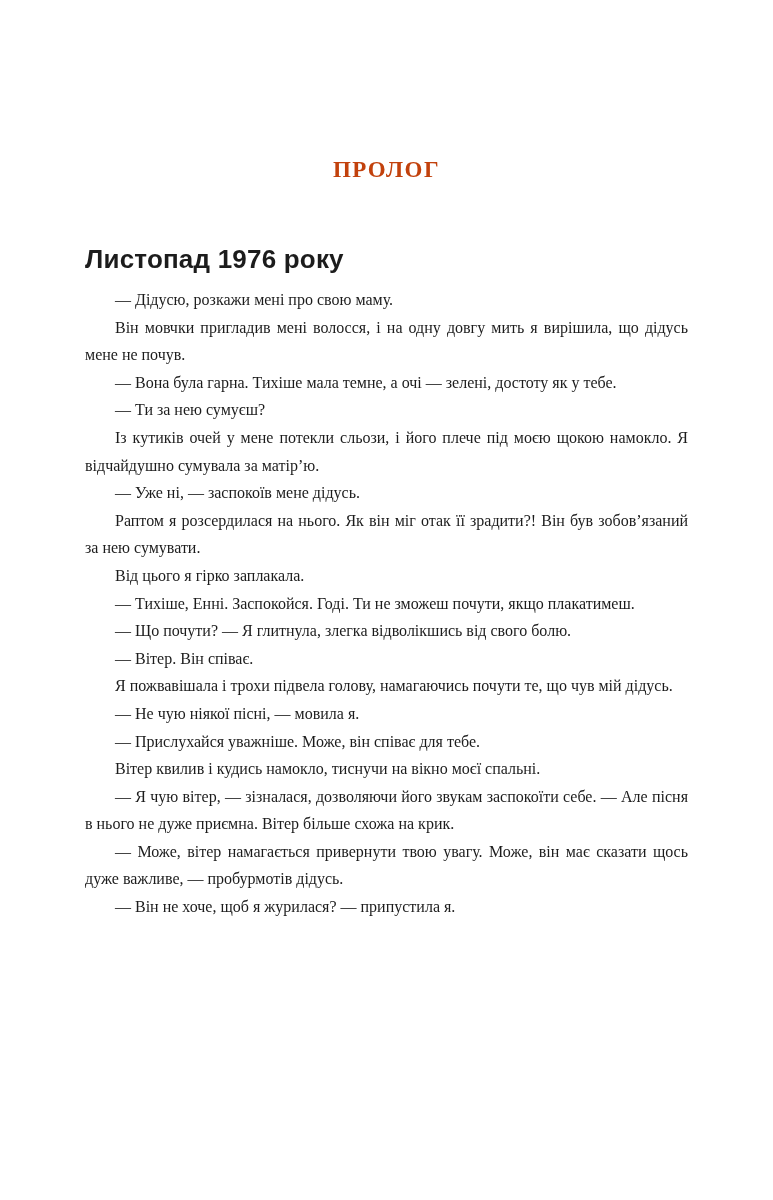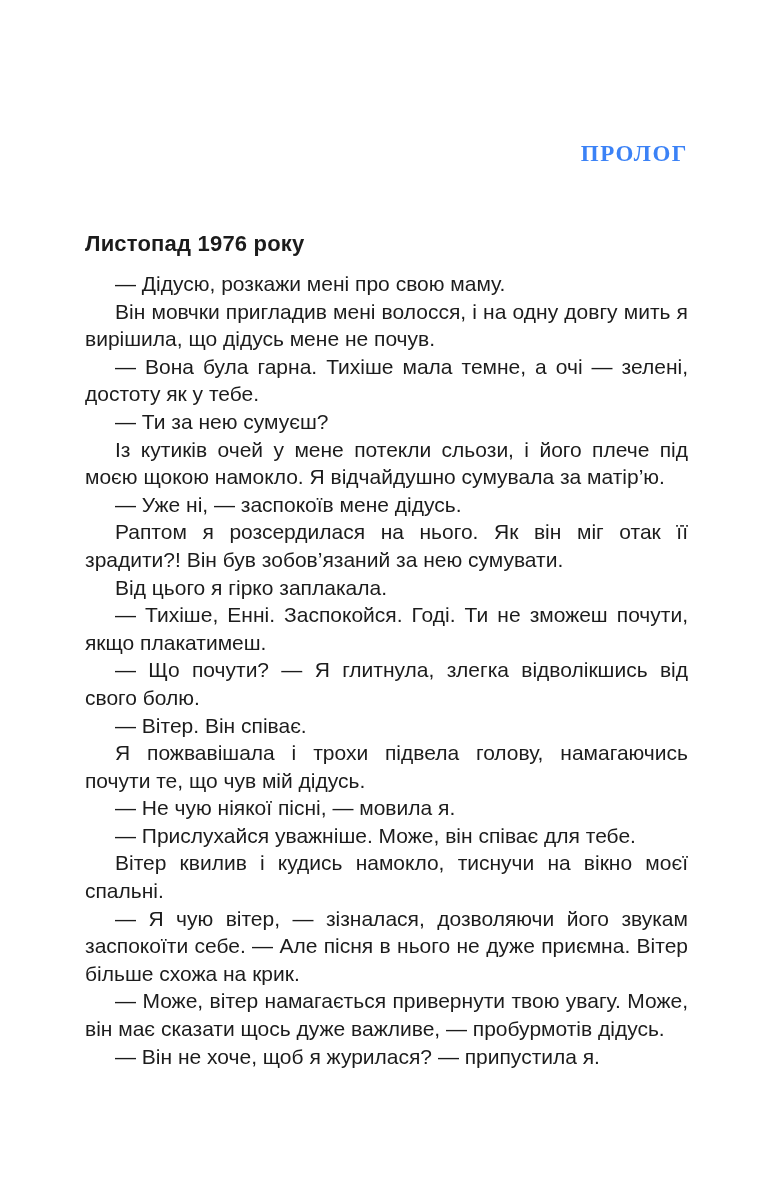--- a/index.html
+++ b/index.html
@@ -15,48 +15,48 @@
   .book-page {
     position: relative;
     width: 773px;
     height: 1200px;
     background: #ffffff;
     box-sizing: border-box;
     padding: 141px 85px 0 85px;
     color: #1c1c1c;
   }
   .chapter-title {
-    margin: 0;
-    text-align: right;
+    margin: 16px;
+    text-align: center;
     font-family: "Liberation Serif", "DejaVu Serif", serif;
     font-weight: 700;
     font-size: 23px;
     line-height: 26px;
     letter-spacing: 1.5px;
-    color: #3b82f6;
+    color: #c2410c;
   }
   .date-heading {
     margin: 63px 0 0 0;
     text-align: left;
     font-family: "Liberation Sans", "DejaVu Sans", sans-serif;
     font-weight: 700;
-    font-size: 22px;
+    font-size: 26px;
     line-height: 27px;
     letter-spacing: 0.2px;
     color: #1c1c1c;
   }
   .body-text {
     margin-top: 13px;
     width: 603px;
   }
   .body-text p.para {
     margin: 0;
     padding: 0;
-    font-family: Liberation Sans, sans-serif;
-    font-size: 21px;
+    font-family: Liberation Serif, serif;
+    font-size: 16px;
     line-height: 27.6px;
     text-align: justify;
     text-indent: 30px;
     color: #1c1c1c;
   }
 </style>
 </head>
 <body>
 
 <div class="book-page">

